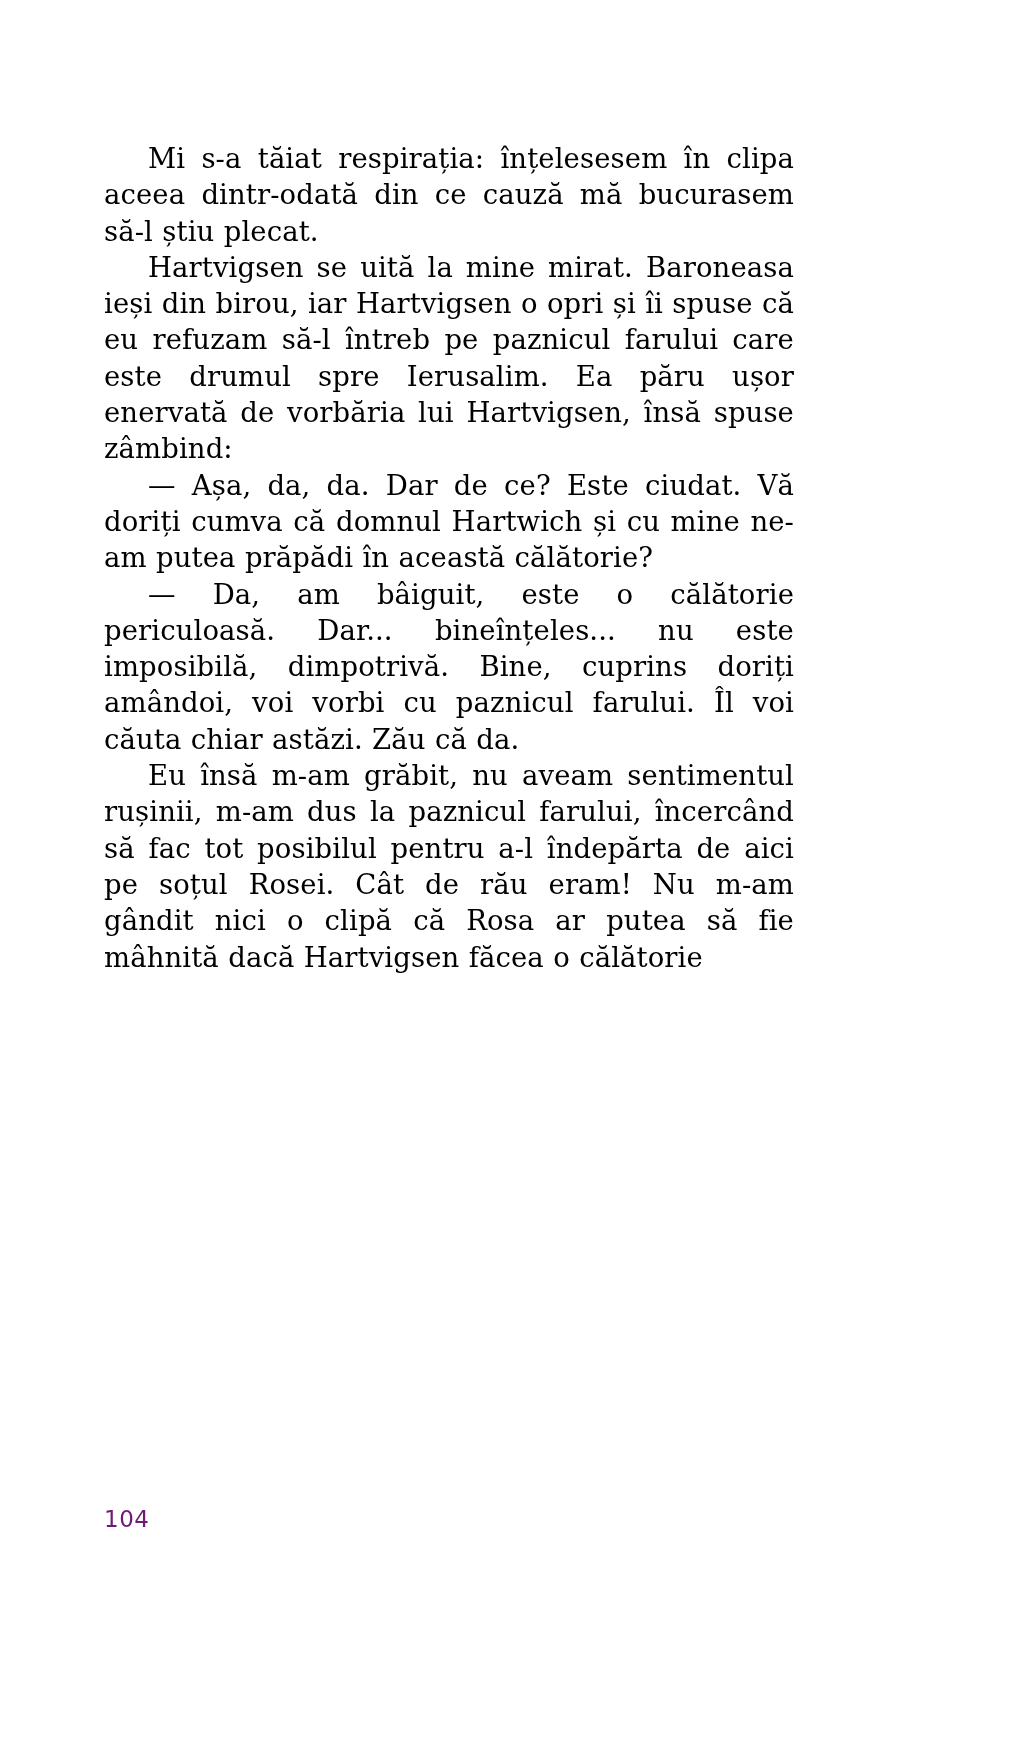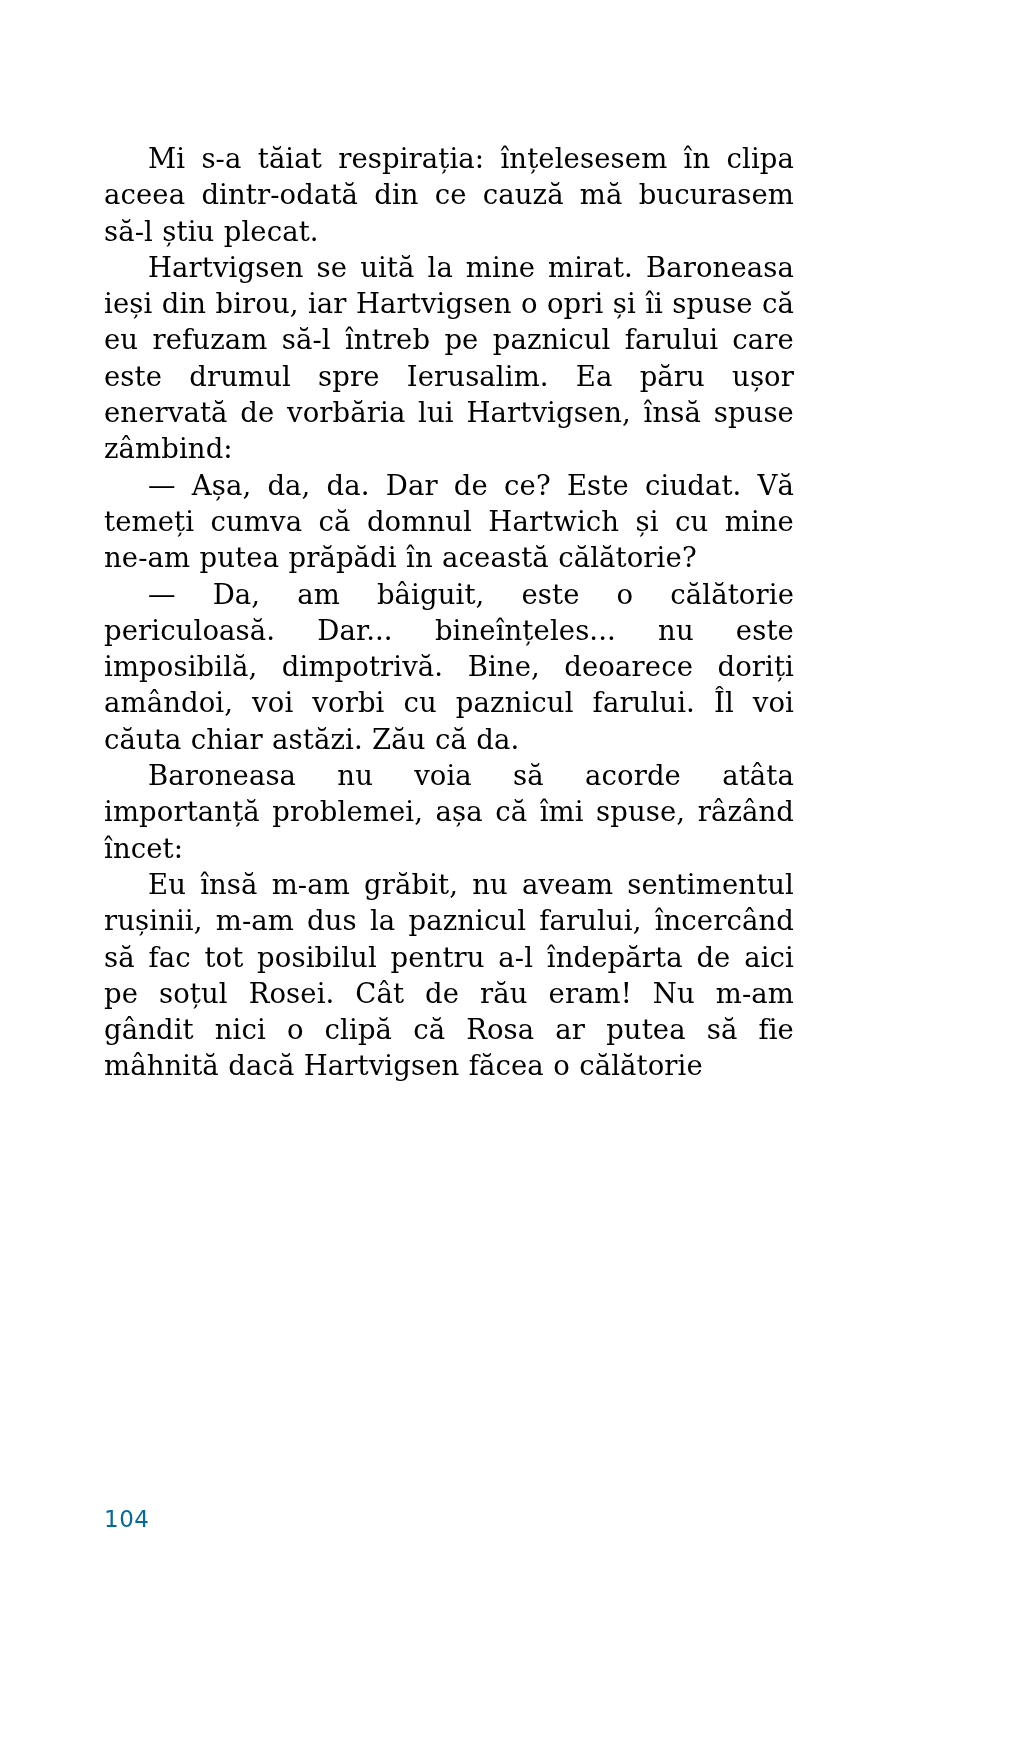--- a/index.html
+++ b/index.html
@@ -44,30 +44,29 @@
   }
   p.para.last-line-full {
     text-align-last: left;
   }
   .folio {
     position: absolute;
     left: 104px;
     top: 1470px;
     font-size: 23px;
     font-family: "DejaVu Sans", "Liberation Sans", sans-serif;
-    color: #0369a1;
+    color: #701a75;
     letter-spacing: 0.5px;
   }
 </style>
 </head>
 <body>
 
 <div class="page">
   <div class="text-column">
     <p class="para">Mi s-a tăiat respirația: înțelesesem în clipa aceea dintr-odată din ce cauză mă bucurasem să-l știu plecat.</p>
     <p class="para">Hartvigsen se uită la mine mirat. Baroneasa ieși din birou, iar Hartvigsen o opri și îi spuse că eu refuzam să-l întreb pe paznicul farului care este drumul spre Ierusalim. Ea păru ușor enervată de vorbăria lui Hartvigsen, însă spuse zâmbind:</p>
-    <p class="para">— Așa, da, da. Dar de ce? Este ciudat. Vă temeți cumva că domnul Hartwich și cu mine ne-am putea prăpădi în această călătorie?</p>
-    <p class="para">— Da, am bâiguit, este o călătorie periculoasă. Dar... bineînțeles... nu este imposibilă, dimpotrivă. Bine, deoarece doriți amândoi, voi vorbi cu paznicul farului. Îl voi căuta chiar astăzi. Zău că da.</p>
-    <p class="para">Baroneasa nu voia să acorde atâta importanță problemei, așa că îmi spuse, râzând încet:</p>
+    <p class="para">— Așa, da, da. Dar de ce? Este ciudat. Vă doriți cumva că domnul Hartwich și cu mine ne-am putea prăpădi în această călătorie?</p>
+    <p class="para">— Da, am bâiguit, este o călătorie periculoasă. Dar... bineînțeles... nu este imposibilă, dimpotrivă. Bine, cuprins doriți amândoi, voi vorbi cu paznicul farului. Îl voi căuta chiar astăzi. Zău că da.</p>
     <p class="para last-line-full">Eu însă m-am grăbit, nu aveam sentimentul rușinii, m-am dus la paznicul farului, încercând să fac tot posibilul pentru a-l îndepărta de aici pe soțul Rosei. Cât de rău eram! Nu m-am gândit nici o clipă că Rosa ar putea să fie mâhnită dacă Hartvigsen făcea o călătorie</p>
   </div>
   <div class="folio">104</div>
 </div>
 
 </body></html>

